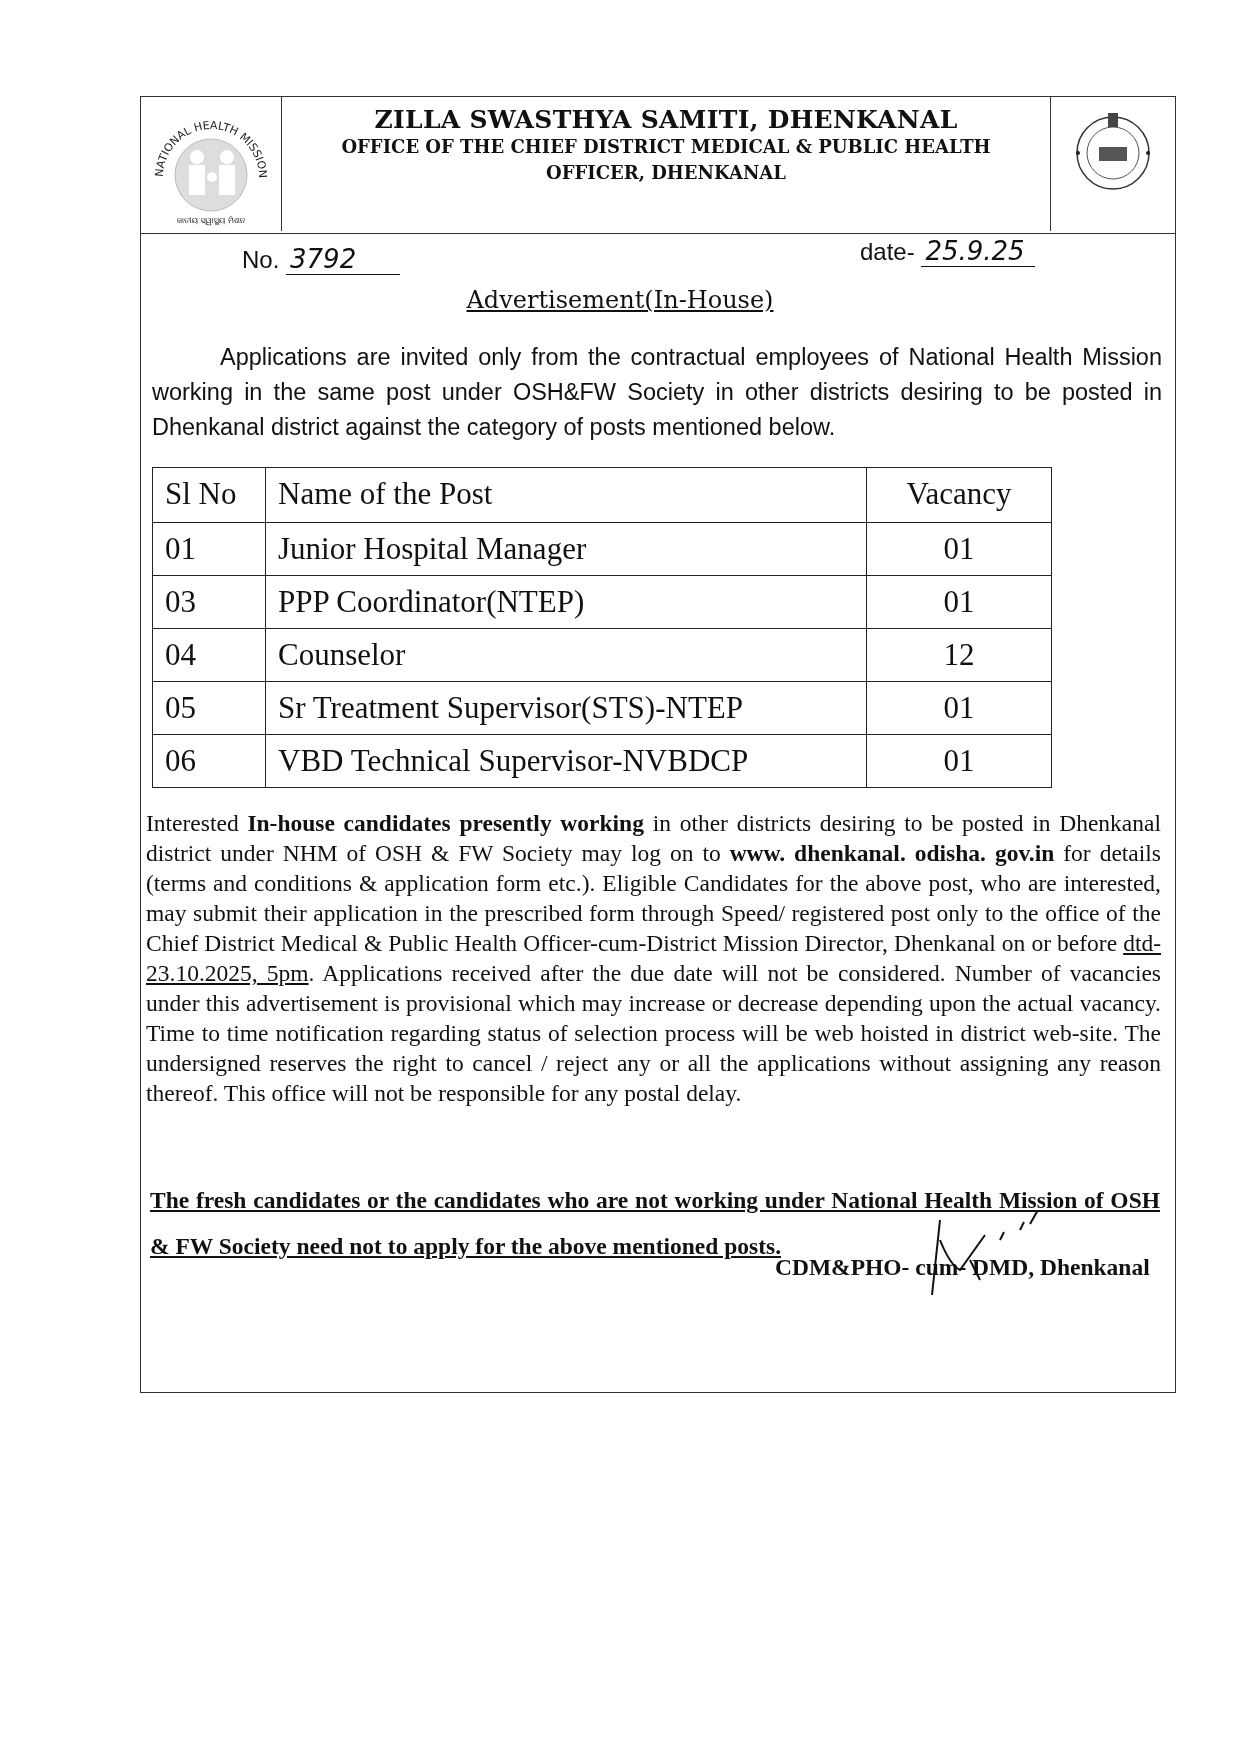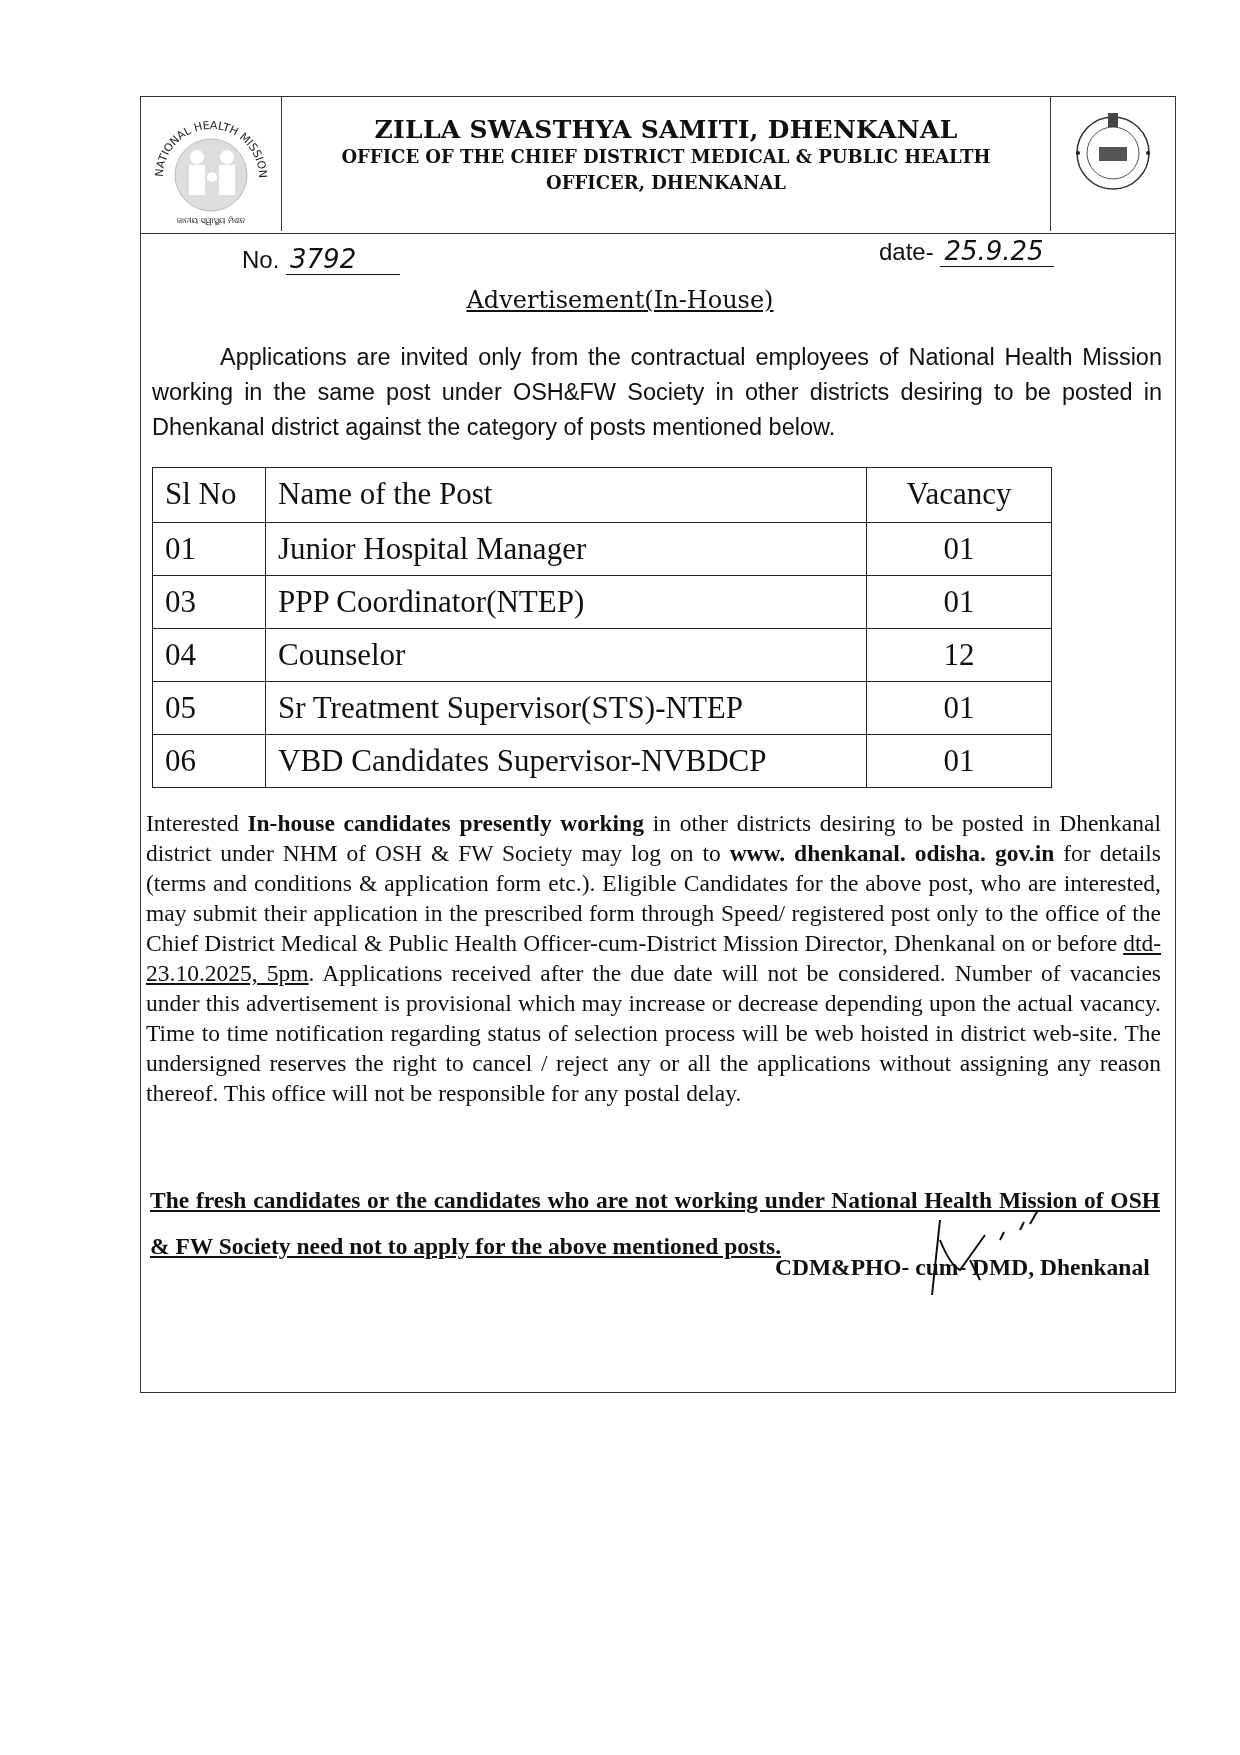--- a/index.html
+++ b/index.html
@@ -2,24 +2,24 @@
 <html><head>
 <meta charset="utf-8">
 <style>
   html, body { margin: 0; padding: 0; background: #ffffff; }
   body { width: 1240px; height: 1755px; position: relative; overflow: hidden; color: #111; }
   .frame { position: absolute; left: 140px; top: 96px; width: 1036px; height: 1297px; border: 1.5px solid #333; box-sizing: border-box; }
   .hdr { position: absolute; left: 0; top: 0; width: 100%; height: 136px; border-bottom: 1.5px solid #333; }
   .logo-l { position: absolute; left: 0; top: 0; width: 140px; height: 134px; border-right: 1.5px solid #333; }
   .logo-r { position: absolute; right: 0; top: 0; width: 124px; height: 134px; border-left: 1.5px solid #333; }
   .hdr-text { position: absolute; left: 140px; right: 124px; top: 0; text-align: center; font-family: "DejaVu Serif", serif; font-weight: bold; }
-  .org-title { font-size: 25px; margin-top: 18px; letter-spacing: 0.3px; }
+  .org-title { font-size: 25px; margin-top: 8px; letter-spacing: 0.3px; }
   .office { font-size: 18px; line-height: 26px; }
   .ref-no { position: absolute; left: 242px; top: 244px; font-family: "Liberation Sans", sans-serif; font-size: 24px; }
-  .ref-date { position: absolute; left: 879px; top: 236px; font-family: "Liberation Sans", sans-serif; font-size: 24px; }
+  .ref-date { position: absolute; left: 860px; top: 236px; font-family: "Liberation Sans", sans-serif; font-size: 24px; }
   .hand { font-family: "DejaVu Sans", sans-serif; font-style: italic; font-size: 26px; display: inline-block; min-width: 110px; border-bottom: 1.5px solid #111; text-align: left; padding-left: 4px; }
   .adv-title { position: absolute; left: 0; width: 1240px; top: 286px; text-align: center; font-family: "DejaVu Serif", serif; font-size: 24px; text-decoration: underline; }
   .intro { position: absolute; left: 152px; top: 340px; width: 1010px; font-family: Liberation Sans, sans-serif; font-size: 23.5px; line-height: 35px; text-align: justify; text-indent: 68px; }
   table.posts { position: absolute; left: 152px; top: 467px; width: 900px; border-collapse: collapse; font-family: "Liberation Serif", serif; font-size: 31px; }
   table.posts td, table.posts th { border: 1.5px solid #222; font-weight: normal; text-align: left; vertical-align: top; padding: 8px 12px; height: 33px; }
   table.posts th { height: 38px; }
   table.posts td.vac, table.posts th.vac { text-align: center; }
   .body-text { position: absolute; left: 146px; top: 808px; width: 1015px; font-family: "Liberation Serif", serif; font-size: 23.5px; line-height: 30px; text-align: justify; }
   .notice { position: absolute; left: 150px; top: 1177px; width: 1010px; font-family: "Liberation Serif", serif; font-weight: bold; font-size: 23.5px; line-height: 46px; text-decoration: underline; text-align: justify; }
   .sig { position: absolute; left: 775px; top: 1254px; font-family: "Liberation Serif", serif; font-weight: bold; font-size: 23.5px; }
@@ -99,21 +99,21 @@
     <td>Counselor</td>
     <td class="vac">12</td>
   </tr>
   <tr>
     <td>05</td>
     <td>Sr Treatment Supervisor(STS)-NTEP</td>
     <td class="vac">01</td>
   </tr>
   <tr>
     <td>06</td>
-    <td>VBD Candidates Supervisor-NVBDCP</td>
+    <td>VBD Technical Supervisor-NVBDCP</td>
     <td class="vac">01</td>
   </tr>
 </tbody>
   </table>
 
 <div class="body-text"><span>Interested </span><span class="b">In-house candidates presently working</span><span> in other districts desiring to be posted in Dhenkanal district under NHM of OSH &amp; FW Society may log on to </span><span class="b">www. dhenkanal. odisha. gov.in</span><span> for details (terms and conditions &amp; application form etc.). Eligible Candidates for the above post, who are interested, may submit their application in the prescribed form through Speed/ registered post only to the office of the Chief District Medical &amp; Public Health Officer-cum-District Mission Director, Dhenkanal on or before </span><span class="underline">dtd-23.10.2025, 5pm</span><span>. Applications received after the due date will not be considered. Number of vacancies under this advertisement is provisional which may increase or decrease depending upon the actual vacancy. Time to time notification regarding status of selection process will be web hoisted in district web-site. The undersigned reserves the right to cancel / reject any or all the applications without assigning any reason thereof. This office will not be responsible for any postal delay.</span></div>
 
 <div class="notice">The fresh candidates or the candidates who are not working under National Health Mission of OSH &amp; FW Society need not to apply for the above mentioned posts.</div>
 
 <svg style="position:absolute;left:930px;top:1210px" width="130" height="90">

